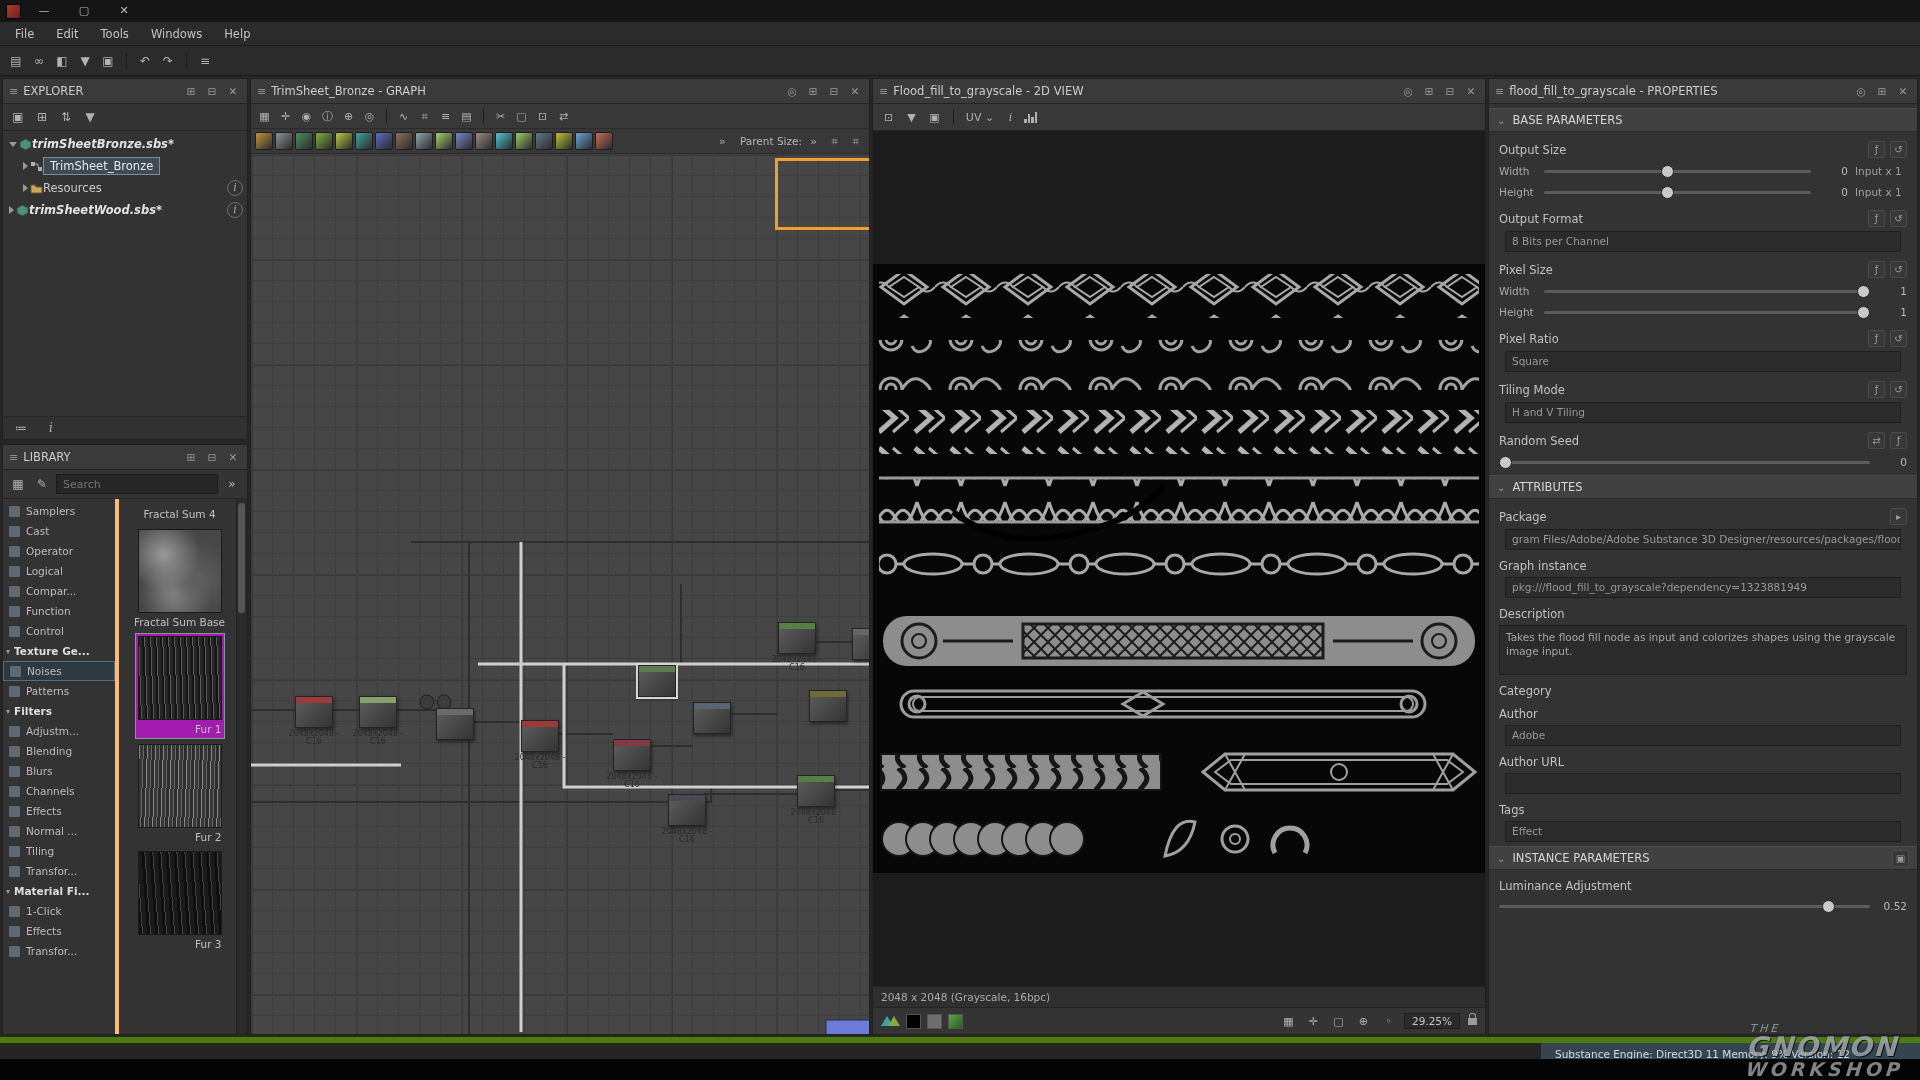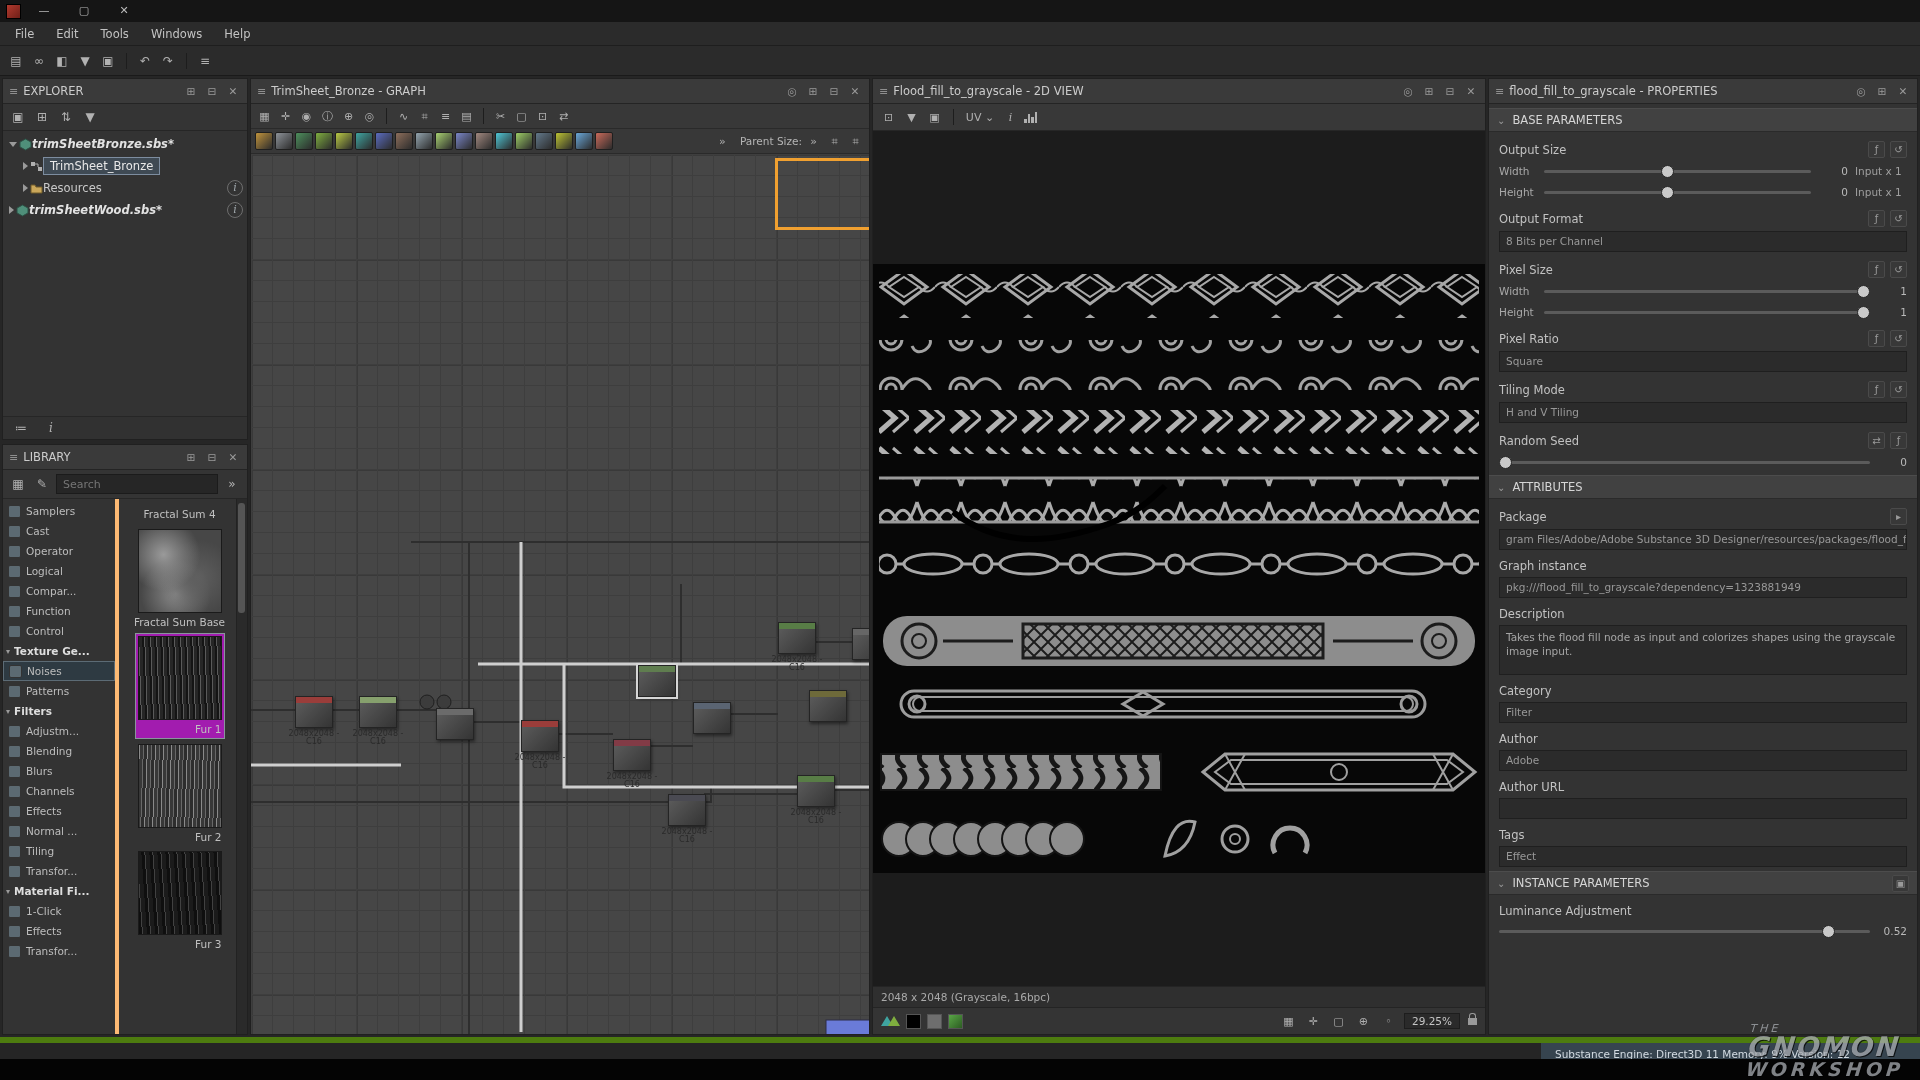--- a/index.html
+++ b/index.html
@@ -117,21 +117,21 @@
         border:1px solid #4a4a4a;border-radius:2px;cursor:pointer;background:#383838}
   .grouplabel{display:flex;align-items:center;font-size:11.5px;color:#c2c2c2;margin:9px 10px 4px 10px}
   .grouplabel .sright{margin-left:auto;display:flex;gap:5px}
   .srow{display:flex;align-items:center;gap:7px;margin:3px 10px;height:18px;font-size:10.5px;color:#a9a9a9}
   .slabel{width:38px;flex:0 0 auto}
   .track{position:relative;flex:1;height:3px;background:#5b5b5b;border-radius:2px}
   .handle{position:absolute;top:-4.5px;width:11px;height:11px;border-radius:50%;background:#c9c9c9;
           border:1px solid #262626;cursor:pointer}
   .sval{width:30px;text-align:right;color:#b9b9b9;flex:0 0 auto}
   .sunit{width:52px;color:#9f9f9f;flex:0 0 auto;white-space:nowrap}
-  .field{margin:2px 10px;background:#2b2b2b;border:1px solid #1f1f1f;height:19px;line-height:19px;
+  .field{margin:2px 16px;background:#2b2b2b;border:1px solid #1f1f1f;height:19px;line-height:19px;
          padding:0 6px;font-size:10.5px;color:#989898;white-space:nowrap;overflow:hidden;cursor:text}
   .tarea{margin:2px 10px;background:#2b2b2b;border:1px solid #1f1f1f;min-height:40px;
          padding:4px 6px;font-size:10.5px;color:#a5a5a5;line-height:1.35;cursor:text}
   
   .statusbar{position:absolute;left:0;top:1037px;width:1920px;height:22px;background:#252525;
              border-top:6px solid #4d7c0f;display:flex;align-items:center;justify-content:flex-end}
   .statusline{height:22px;line-height:22px;background:#36444f;color:#d3dbe2;font-size:10.5px;
               padding:0 70px 0 14px}
   .taskbar{position:absolute;left:0;top:1059px;width:1920px;height:21px;background:#040404}
   .watermark{position:absolute;right:14px;bottom:2px;z-index:60;text-align:left;color:#a9adb2;
@@ -773,21 +773,20 @@
     <div class="field">pkg:///flood_fill_to_grayscale?dependency=1323881949</div>
 
     <div class="grouplabel">
       <span>Description</span>
     </div>
     <div class="tarea">Takes the flood fill node as input and colorizes shapes using the grayscale image input.</div>
 
     <div class="grouplabel">
       <span>Category</span>
     </div>
-    <div class="field">Filter</div>
 
     <div class="grouplabel">
       <span>Author</span>
     </div>
     <div class="field">Adobe</div>
 
     <div class="grouplabel">
       <span>Author URL</span>
     </div>
     <div class="field"></div>

